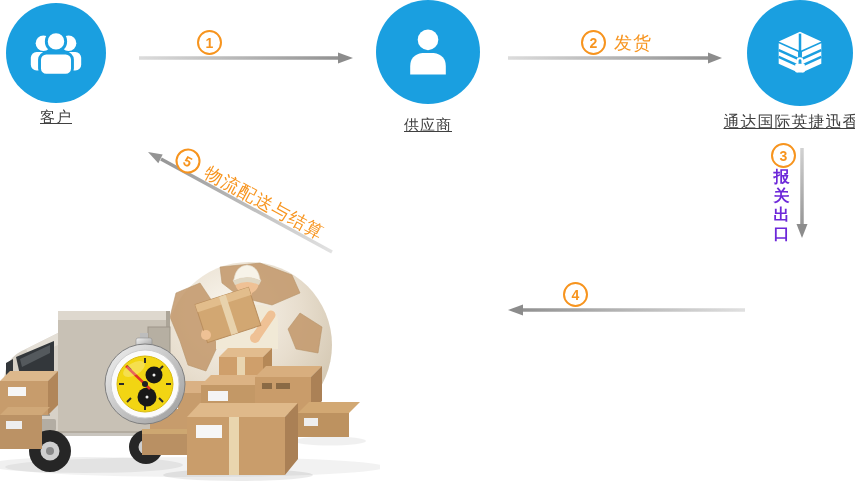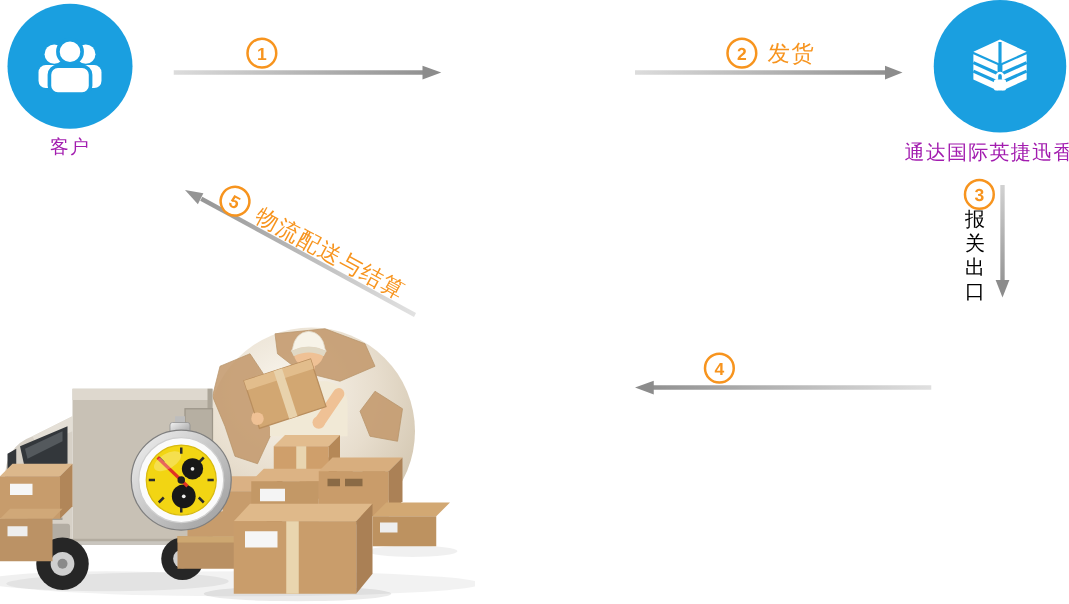--- a/index.html
+++ b/index.html
@@ -5,30 +5,30 @@
   html,body{margin:0;padding:0;background:#fff;}
   .stage{position:relative;width:855px;height:483px;background:#ffffff;overflow:hidden;
          font-family:"Liberation Sans","DejaVu Sans",sans-serif;}
   svg{display:block;}
   .arrow-layer{position:absolute;left:0;top:0;}
   .photo-layer{position:absolute;left:0;top:253px;}
   .node{position:absolute;}
   .circle{width:100%;height:100%;border-radius:50%;background:#1a9fe0;
           display:flex;align-items:center;justify-content:center;}
   .node-label{position:absolute;left:50%;transform:translateX(-50%);white-space:nowrap;
-              color:#a21caf;font-size:15px;letter-spacing:1px;}
+              color:#404040;font-size:15px;letter-spacing:1px;text-decoration:underline;}
   .step{position:absolute;display:flex;align-items:center;color:#f7941e;
         font-size:18px;white-space:nowrap;letter-spacing:1px;}
   .badge{display:inline-flex;align-items:center;justify-content:center;flex:0 0 auto;
          width:21px;height:21px;border:2px solid #f7941e;border-radius:50%;
          font-size:14px;font-weight:bold;margin-right:8px;background:#fff;color:#f7941e;
          letter-spacing:0;}
   .badge.alone{position:absolute;margin:0;}
-  .vtext{position:absolute;width:19px;font-size:16px;line-height:19px;color:#000000;
-         word-break:break-all;letter-spacing:0;}
+  .vtext{position:absolute;width:19px;font-size:16px;line-height:19px;color:#6d28d9;
+         text-align:center;word-break:break-all;letter-spacing:0;font-weight:bold;}
   .rotated{transform:rotate(28.5deg);transform-origin:0 0;}
 </style>
 </head>
 <body>
 
 <div class="stage">
 
   <svg class="photo-layer" width="380" height="230" viewBox="0 0 380 230">
     <defs>
       <radialGradient id="pg" cx="0.38" cy="0.3" r="0.8">
@@ -220,20 +220,31 @@
           <circle cx="45" cy="22" r="8"></circle>
             <rect x="32" y="31" width="26" height="19" rx="6"></rect>
           <circle cx="32" cy="20" r="10" stroke="#1a9fe0" stroke-width="3"></circle>
           <rect x="15" y="32" width="34" height="23" rx="7" stroke="#1a9fe0" stroke-width="3"></rect>
         </g>
       </svg>
     </div>
     <div class="node-label" style="top:105px;">客户</div>
   </div>
 
+  <div class="node" style="left:376px;top:0px;width:104px;height:104px;">
+    <div class="circle">
+      <svg width="60" height="60" viewBox="0 0 64 64">
+        <g fill="#ffffff">
+          <circle cx="32" cy="19" r="11"></circle>
+          <path d="M13,56 L13,47 Q13,35 26,33 L38,33 Q51,35 51,47 L51,56 Z"></path>
+        </g>
+      </svg>
+    </div>
+    <div class="node-label" style="top:116px;">供应商</div>
+  </div>
 
   <div class="node" style="left:747px;top:0px;width:106px;height:106px;">
     <div class="circle">
       <svg width="62" height="62" viewBox="0 0 64 64">
         <g fill="#ffffff">
           <polygon points="32,10 54,20 32,30 10,20"></polygon>
           <polygon points="10,22 30,31 30,52 10,43"></polygon>
           <polygon points="54,22 34,31 34,52 54,43"></polygon>
         </g>
         <g stroke="#1a9fe0" stroke-width="2.6" fill="none">

